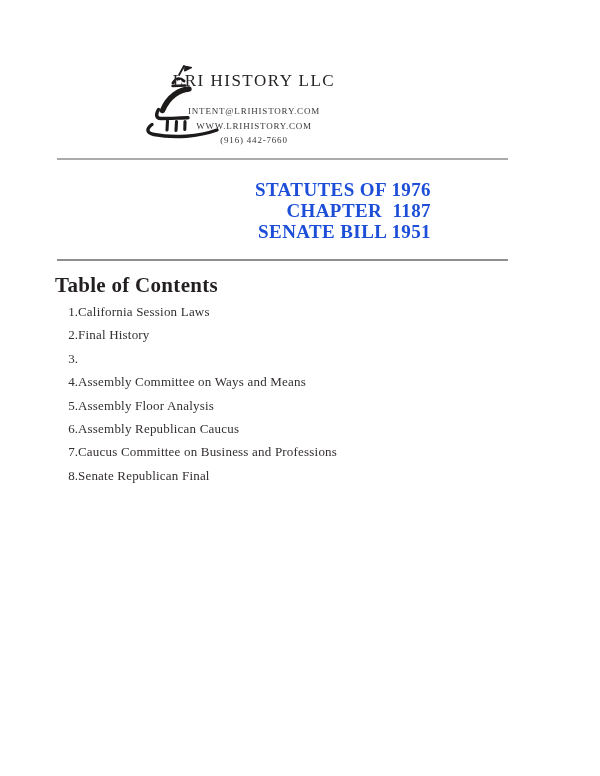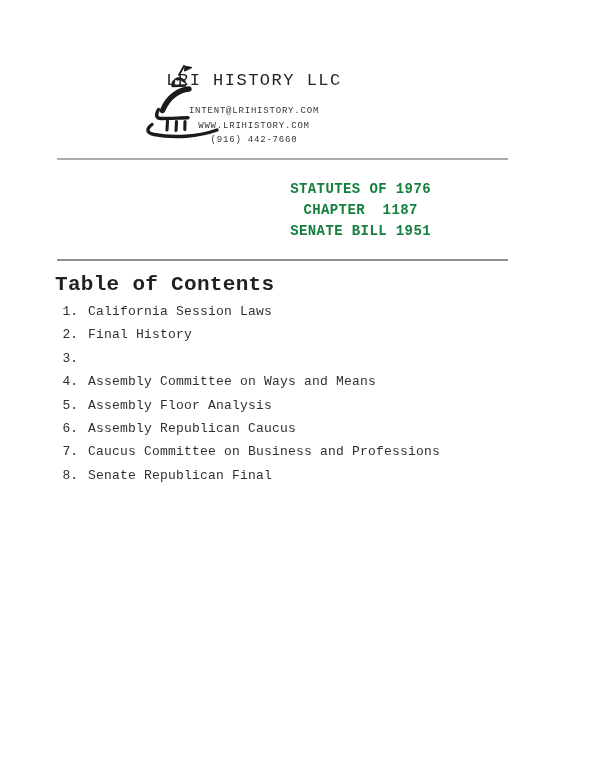--- a/index.html
+++ b/index.html
@@ -2,21 +2,21 @@
 <html><head>
 <meta charset="utf-8">
 <style>
   html, body { margin: 0; padding: 0; background: #ffffff; }
   .page {
     position: relative;
     width: 508px;
     height: 776px;
     background: #ffffff;
     overflow: hidden;
-    font-family: Liberation Mono, monospace;
+    font-family: Liberation Serif, serif;
     color: #2a2626;
   }
 
   
   .logo {
     position: absolute;
     left: 143px;
     top: 58px;
     width: 78px;
     height: 82px;
@@ -63,27 +63,26 @@
   }
 
   
   .reference {
     position: absolute;
     right: 77px;
     top: 179px;
     text-align: right;
   }
   .ref-line {
-    font-size: 14px;
+    font-size: 19px;
     line-height: 21px;
     font-weight: bold;
     letter-spacing: 0.4px;
     white-space: pre; 
-    color: #15803d;
-    text-align: center;
+    color: #1d4ed8;
   }
 
   
   .toc-heading {
     position: absolute;
     left: 55px;
     top: 273px;
     font-size: 21px;
     font-weight: bold;
     letter-spacing: 0.3px;
@@ -95,21 +94,21 @@
     top: 304px;
   }
   .toc-item {
     display: flex;
     align-items: flex-start;
     height: 23.4px;
     font-size: 13px;
     color: #332f2f;
   }
   .toc-number { width: 20px; text-align: right; }
-  .toc-label  { margin-left: 10px; letter-spacing: 0.2px; }
+  .toc-label  { letter-spacing: 0.2px; }
 </style>
 </head>
 <body>
 
 <div class="page">
 
   <svg class="logo" viewBox="0 0 78 82" xmlns="http://www.w3.org/2000/svg" aria-hidden="true">
     <g stroke="#1d1a1a" fill="none" stroke-linecap="round" stroke-linejoin="round">
 
       <path d="M36,17 L41,8" stroke-width="1.8"></path>

